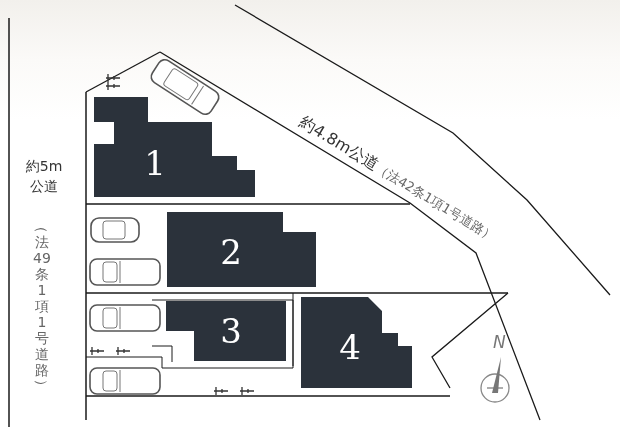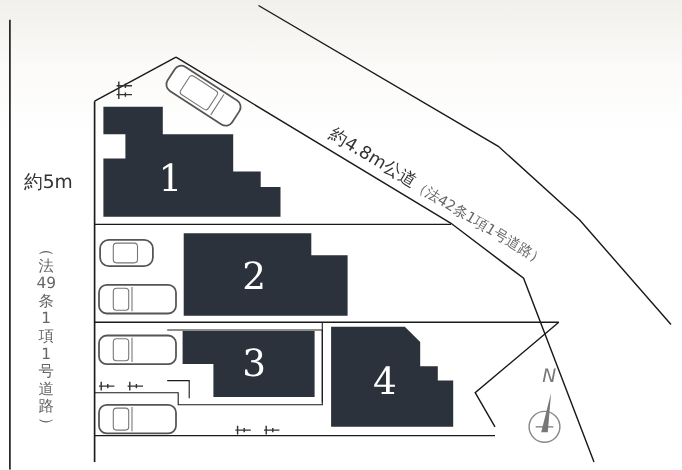--- a/index.html
+++ b/index.html
@@ -2,21 +2,21 @@
 <html><head>
   <meta charset="utf-8">
   <style>
     html, body { margin: 0; padding: 0; background: #ffffff; }
     body { width: 620px; height: 427px; position: relative; overflow: hidden; font-family: "DejaVu Sans", sans-serif; }
     .bg { position: absolute; left: 0; top: 0; width: 620px; height: 427px;
           background: linear-gradient(180deg, #f2f0ec 0px, #fbfaf8 60px, #ffffff 120px); }
     svg.plan { position: absolute; left: 0; top: 0; }
     .lotnum { font-family: "DejaVu Serif", serif; fill: #ffffff; font-size: 34px; text-anchor: middle; dominant-baseline: central; }
     .road-label { position: absolute; color: #444; font-family: "DejaVu Sans", sans-serif; }
-    .left-road { left: 14px; top: 156px; width: 60px; text-align: center; font-size: 17px; line-height: 20px; color: #333; }
+    .left-road { left: 14px; top: 156px; width: 60px; text-align: center; font-size: 14px; line-height: 20px; color: #333; }
     .left-road-sub { left: 30px; top: 218px; width: 24px; text-align: center; font-size: 14px; line-height: 16px; color: #666; }
     .top-road { left: 306px; top: 112px; transform-origin: 0 0; transform: rotate(31deg); white-space: nowrap; font-size: 16px; color: #333; }
     .top-road .sub { font-size: 13px; color: #666; }
     .compass-n { position: absolute; left: 493px; top: 332px; font-size: 17px; color: #777; font-style: italic; font-family: "DejaVu Sans", sans-serif; }
   </style>
 </head>
 <body>
 
 <div class="bg"></div>
 
@@ -94,20 +94,21 @@
 
   <g>
     <circle cx="495" cy="388" r="14" fill="none" stroke="#888" stroke-width="1.3"></circle>
     <polygon points="501,357 498,393 492,393" fill="#777"></polygon>
     <line x1="487" y1="388" x2="503" y2="388" stroke="#777" stroke-width="1.2"></line>
   </g>
 </svg>
 
 <div class="road-label left-road">
   <div>約5m</div>
+  <div>公道</div>
 </div>
 <div class="road-label left-road-sub">
   <div style="transform: rotate(90deg);">（</div>
   <div>法</div>
   <div>49</div>
   <div>条</div>
   <div>1</div>
   <div>項</div>
   <div>1</div>
   <div>号</div>

